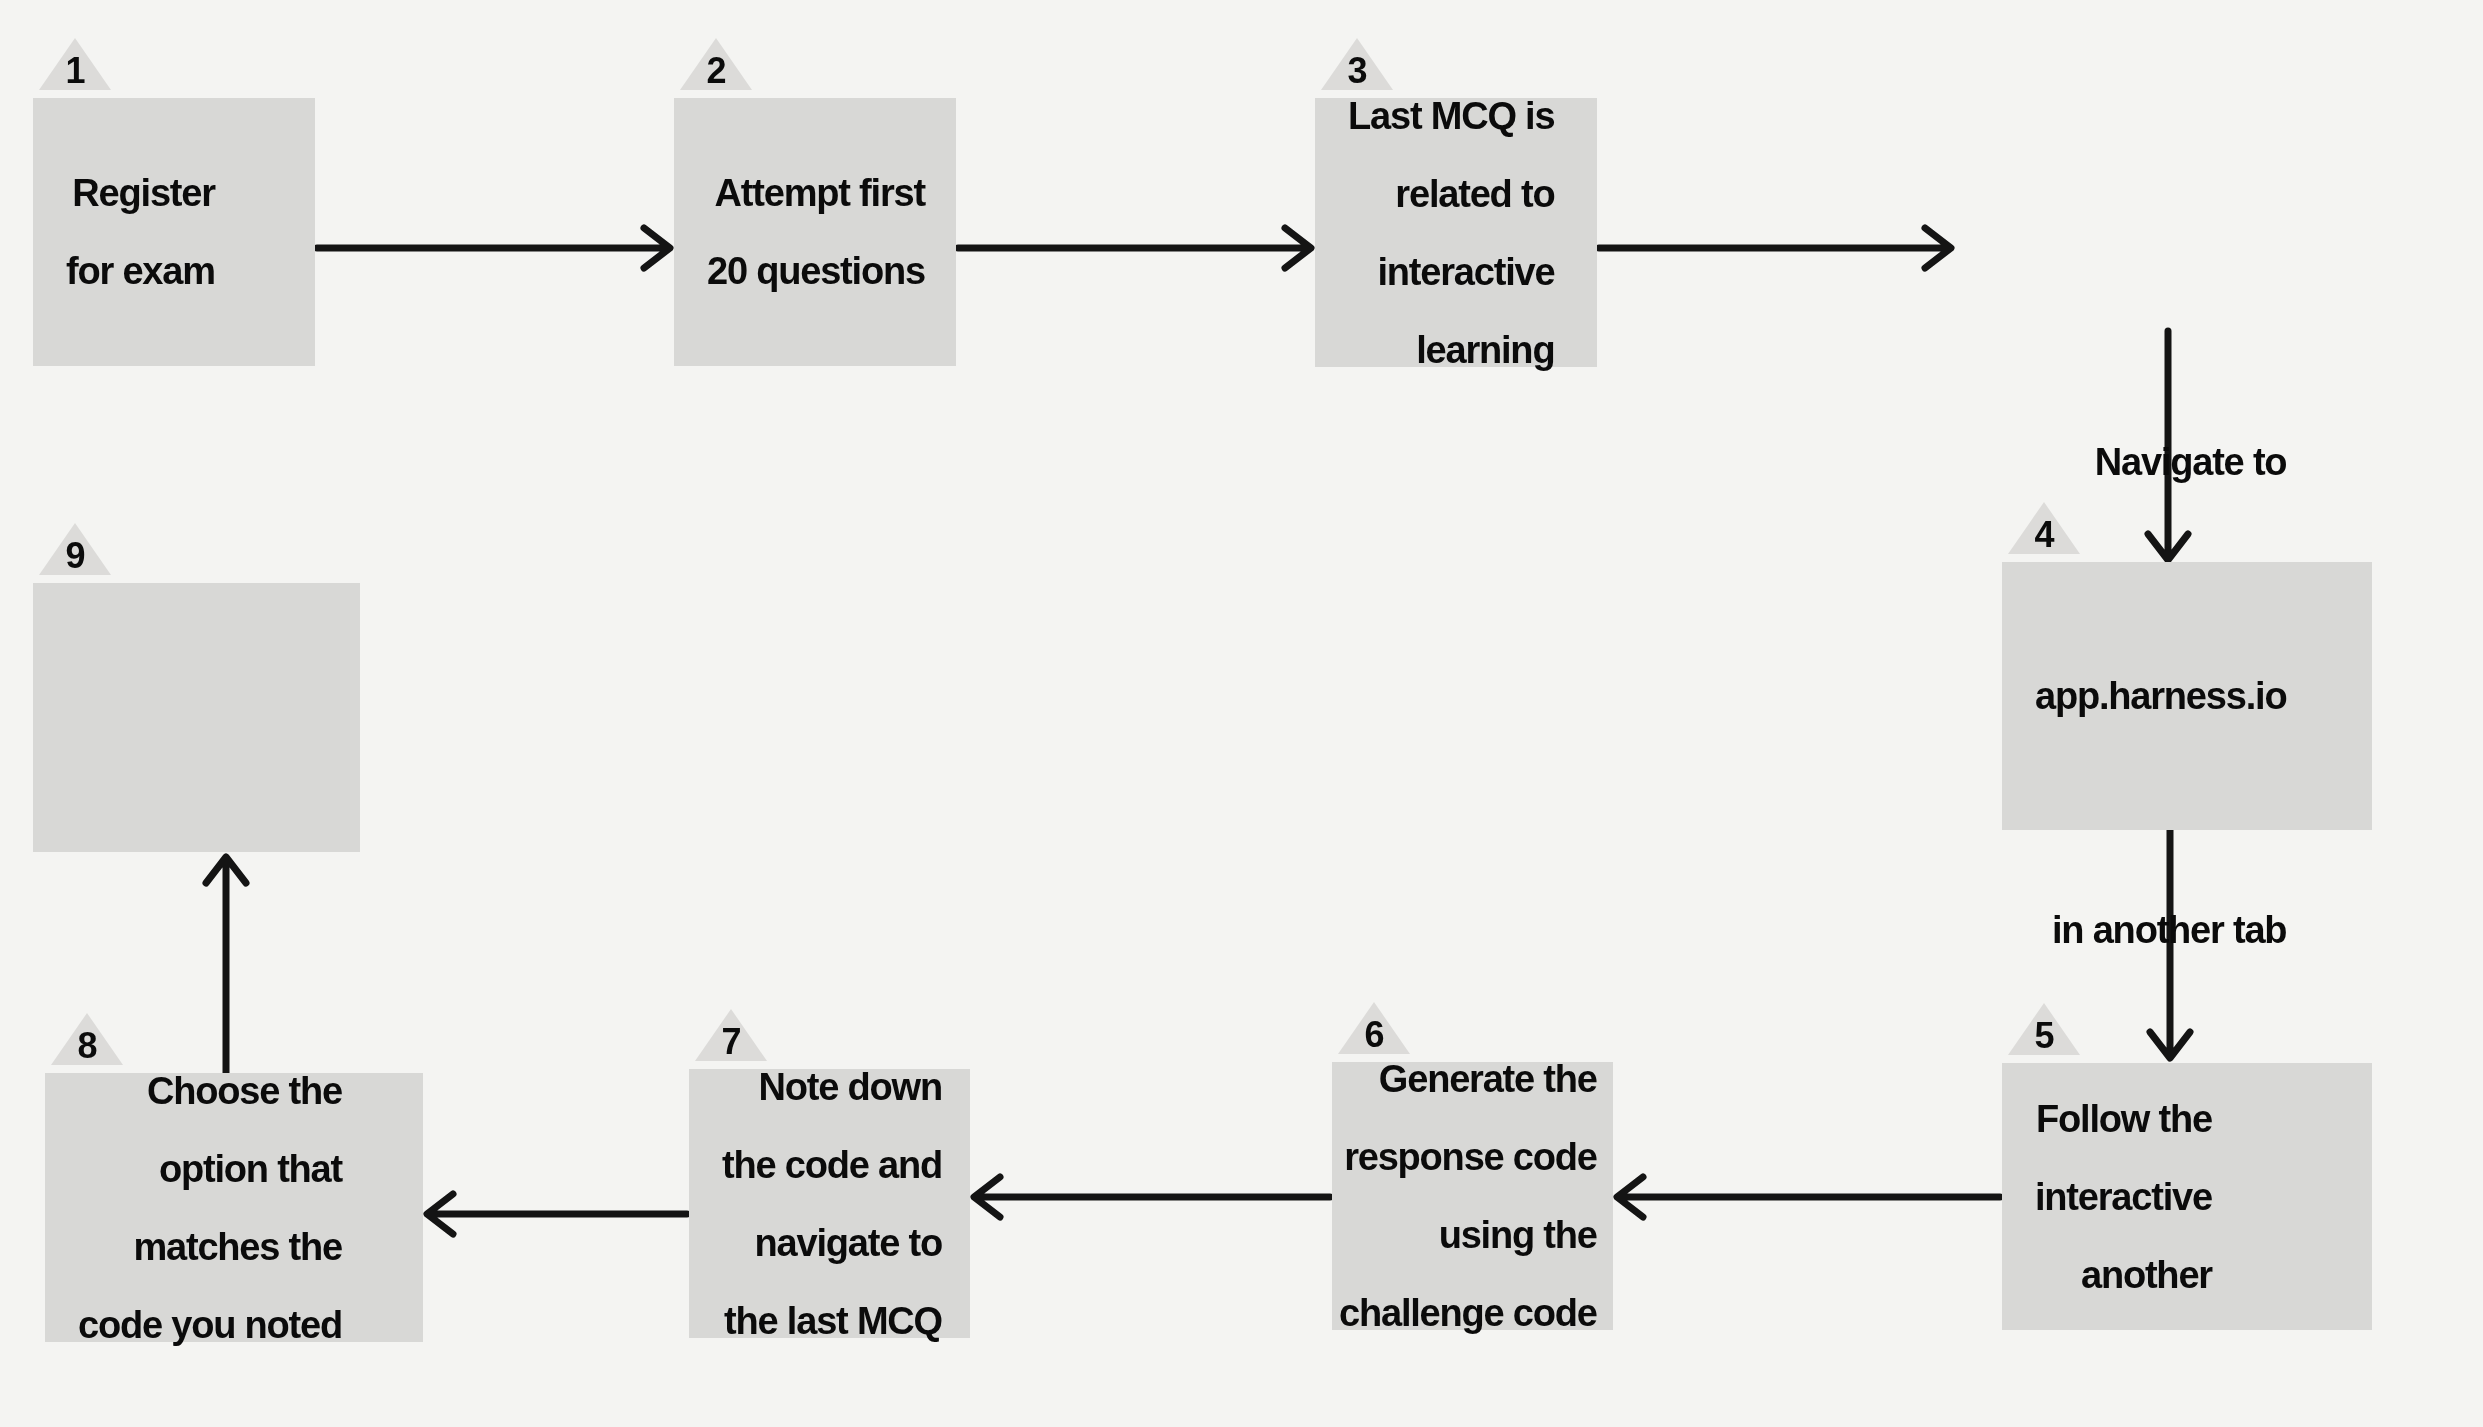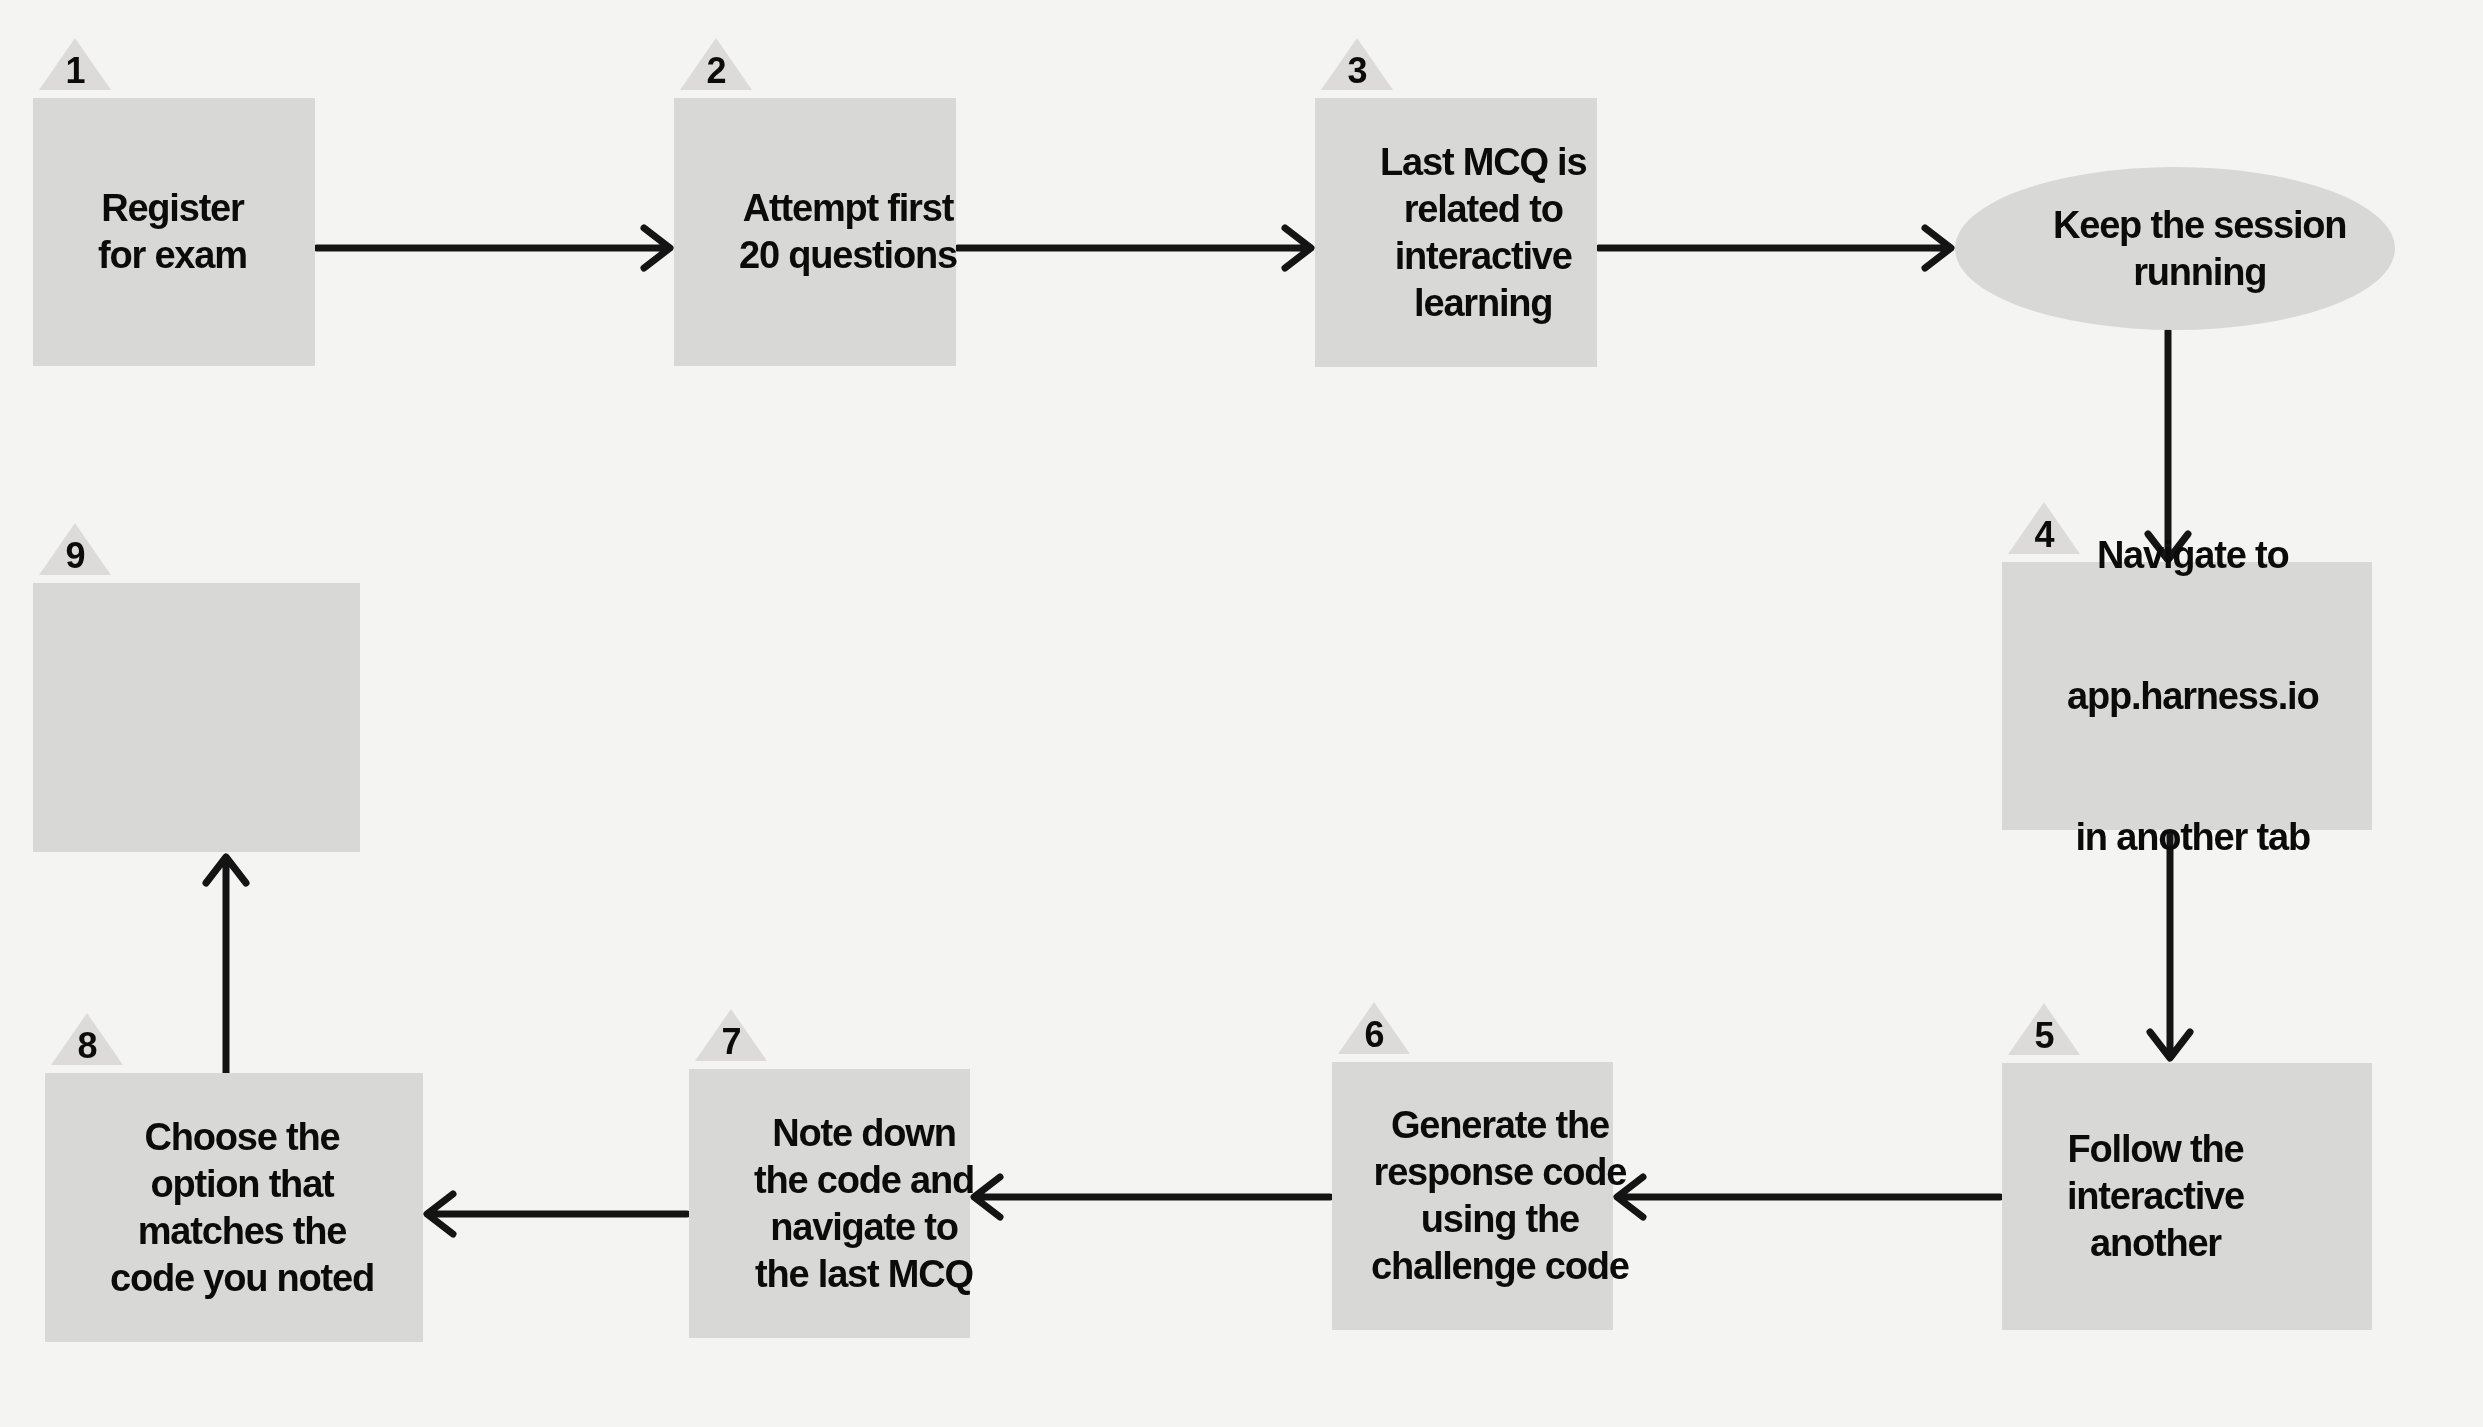--- a/index.html
+++ b/index.html
@@ -22,22 +22,22 @@
     position:absolute; left:6px; top:-60px; width:72px; height:52px;
     background:var(--badge);
     clip-path:polygon(50% 0, 0 100%, 100% 100%);
     display:flex; align-items:flex-end; justify-content:center;
   }
   .num{
     font-size:36px; font-weight:bold; color:var(--ink); line-height:36px; margin-bottom:1px;
     letter-spacing:-1px;
   }
   .label{
-    color:var(--ink); font-weight:bold; font-size:38px; line-height:47px;
-    letter-spacing:-1.2px; white-space:pre; text-align:center;margin-left:32px;
+    color:var(--ink); font-weight:bold; font-size:38px; line-height:78px;
+    letter-spacing:-1.2px; white-space:pre; text-align:right;
   }
   .node .label{padding-left:33px;}
   .node.pad-lg .label{}
   .node.pad-sm .label{padding-left:7px;}
   .label.multi span{display:block;}
   .label .url{font-weight:bold;}
 
   .n1{left:33px;  top:98px;   width:282px; height:268px;}
   .n2{left:674px; top:98px;   width:282px; height:268px;}
   .n3{left:1315px;top:98px;   width:282px; height:269px;}
@@ -91,24 +91,20 @@
   <div class="node n3">
     <div class="badge">
       <span class="num">3</span>
     </div>
     <div class="label">Last MCQ is
 related to
 interactive
 learning</div>
   </div>
 
-  <div class="ellipse">
-    <div class="label">Keep the session
-running</div>
-  </div>
 
   <div class="node n4">
     <div class="badge">
       <span class="num">4</span>
     </div>
     <div class="label multi">
       <span>Navigate to</span>
       <span class="url">app.harness.io</span>
       <span>in another tab</span>
     </div>

